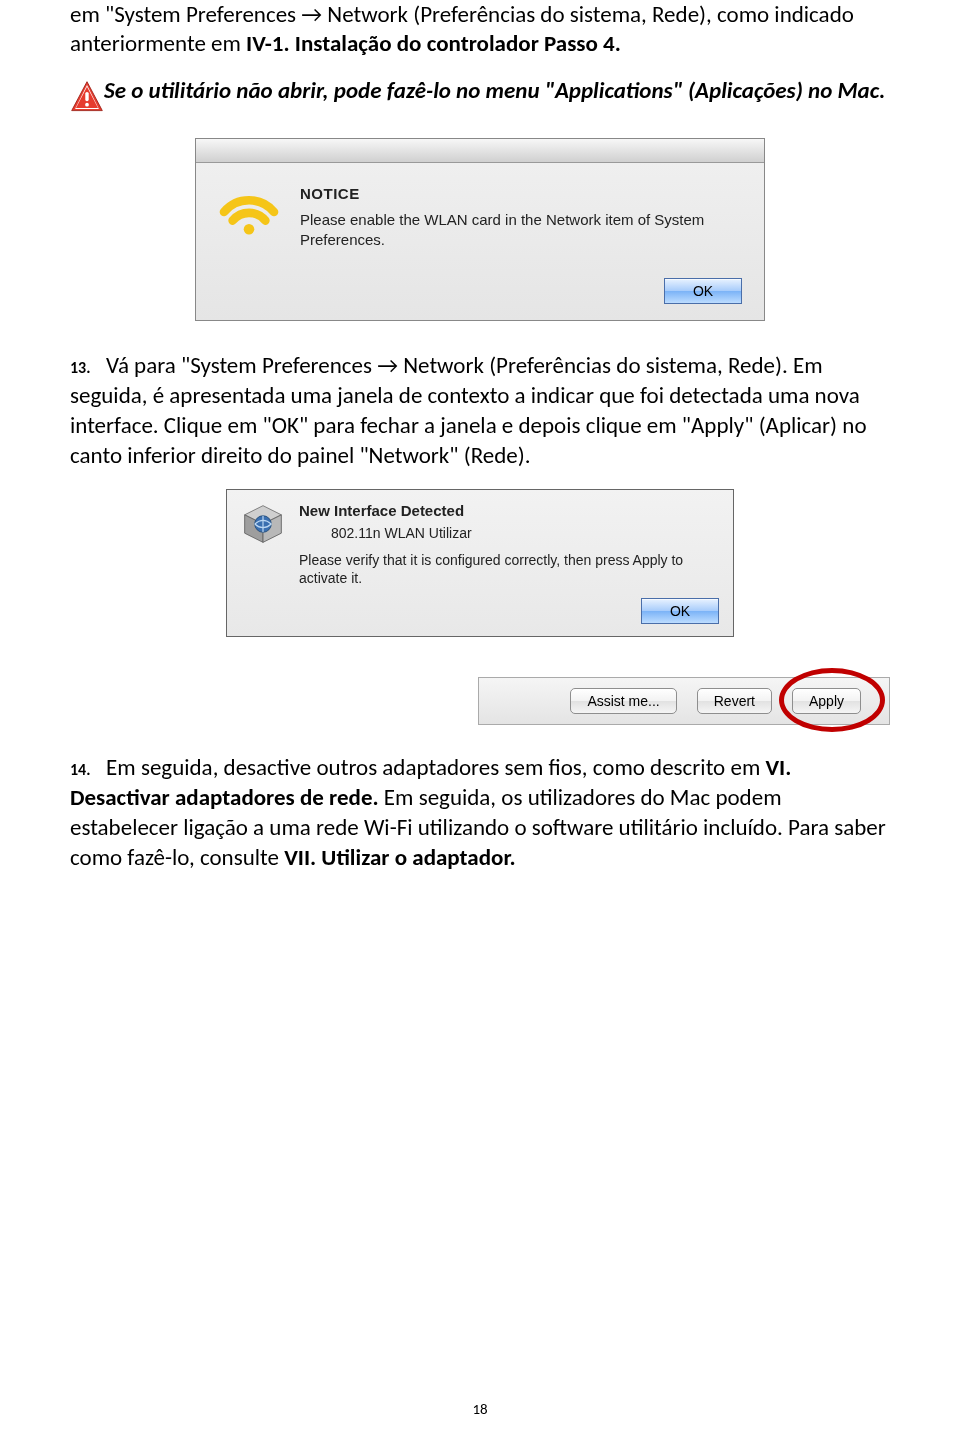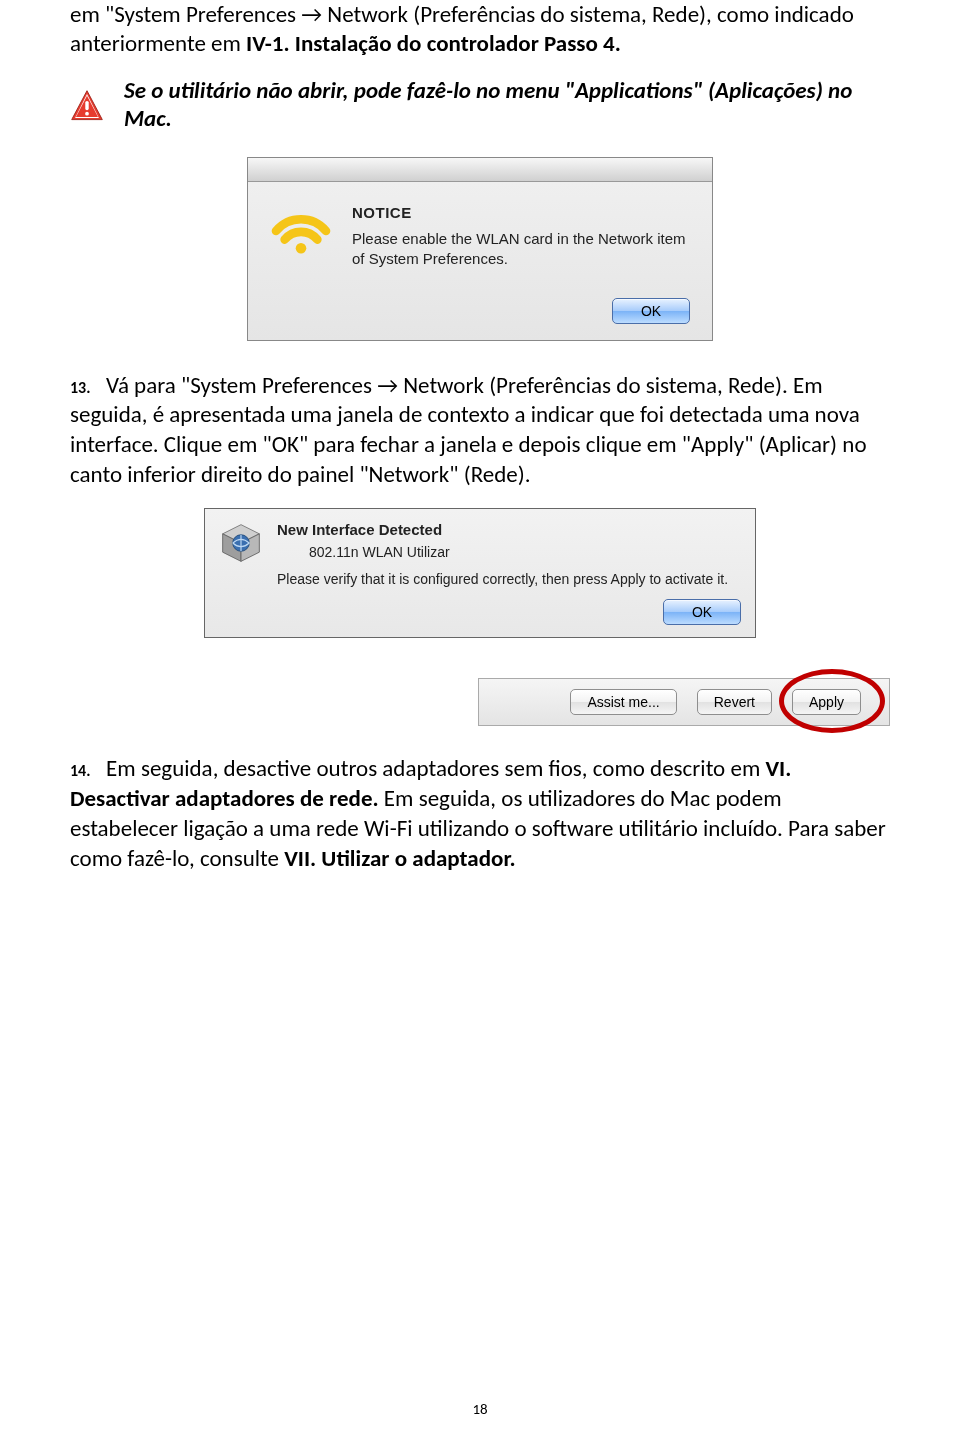--- a/index.html
+++ b/index.html
@@ -13,37 +13,37 @@
     position: relative;
   }
   .para {
     font-size: 23px;
     line-height: 1.25;
     margin-bottom: 18px;
   }
   .bold { font-weight: 700; }
   .note-row {
     display: flex;
-    align-items: center;
-    gap: 20px;
+    align-items: flex-start;
+    gap: 0;
     margin-bottom: 24px;
   }
   .warning-icon {
     width: 34px; height: 34px;
     flex-shrink: 0;
     margin-top: 4px;
   }
   .note-text {
     font-size: 23px;
     font-style: italic;
     font-weight: 700;
     line-height: 1.25;
   }
   .dialog1 {
-    width: 466px;
+    width: 570px;
     margin: 0 auto 30px auto;
     border: 1px solid #888;
     background: #ececec;
   }
   .dialog1 .titlebar {
     height: 24px;
     background: linear-gradient(#f7f7f7,#d0d0d0);
     border-bottom: 1px solid #999;
   }
   .dialog1 .body {
@@ -60,21 +60,21 @@
   .dialog1 .msg .txt { line-height: 1.35; }
   .dialog1 .btnrow { text-align: right; margin-top: 28px; }
   .mac-btn {
     display: inline-block;
     min-width: 78px;
     padding: 4px 18px;
     font-family: "Lucida Grande", Arial, sans-serif;
     font-size: 14px;
     text-align: center;
     border: 1px solid #4a6ea9;
-    border-radius: 5px;
+    border-radius: 0;
     background: linear-gradient(#e8f2ff,#a9cdfb 48%,#7db4f7 52%,#bcdcff);
     color: #000;
     box-shadow: 0 1px 0 rgba(255,255,255,0.6) inset;
     cursor: pointer;
   }
   .mac-btn-grey {
     display: inline-block;
     padding: 4px 16px;
     font-family: "Lucida Grande", Arial, sans-serif;
     font-size: 14px;
@@ -82,21 +82,21 @@
     border: 1px solid #8e8e8e;
     border-radius: 5px;
     background: linear-gradient(#ffffff,#f3f3f3 48%,#e2e2e2 52%,#f5f5f5);
     color: #000;
     cursor: pointer;
   }
   .step-block { margin-top: 16px; margin-bottom: 18px; }
   .step-num { font-size: 16px; font-weight: 700; display:inline; }
   .step-body { font-size: 23px; line-height:1.3; }
   .dialog2 {
-    width: 552px;
+    width: 508px;
     margin: 10px auto 40px auto;
     border: 1px solid #666;
     padding: 12px 14px 12px 14px;
     background: linear-gradient(#f2f2f2,#e8e8e8);
     position: relative;
     font-family: "Lucida Grande", Arial, sans-serif;
   }
   .dialog2 .row1 { display:flex; gap:14px; }
   .cube-icon { width:44px; height:44px; flex-shrink:0; }
   .dialog2 .textcol { font-size: 14px; color:#222; }

